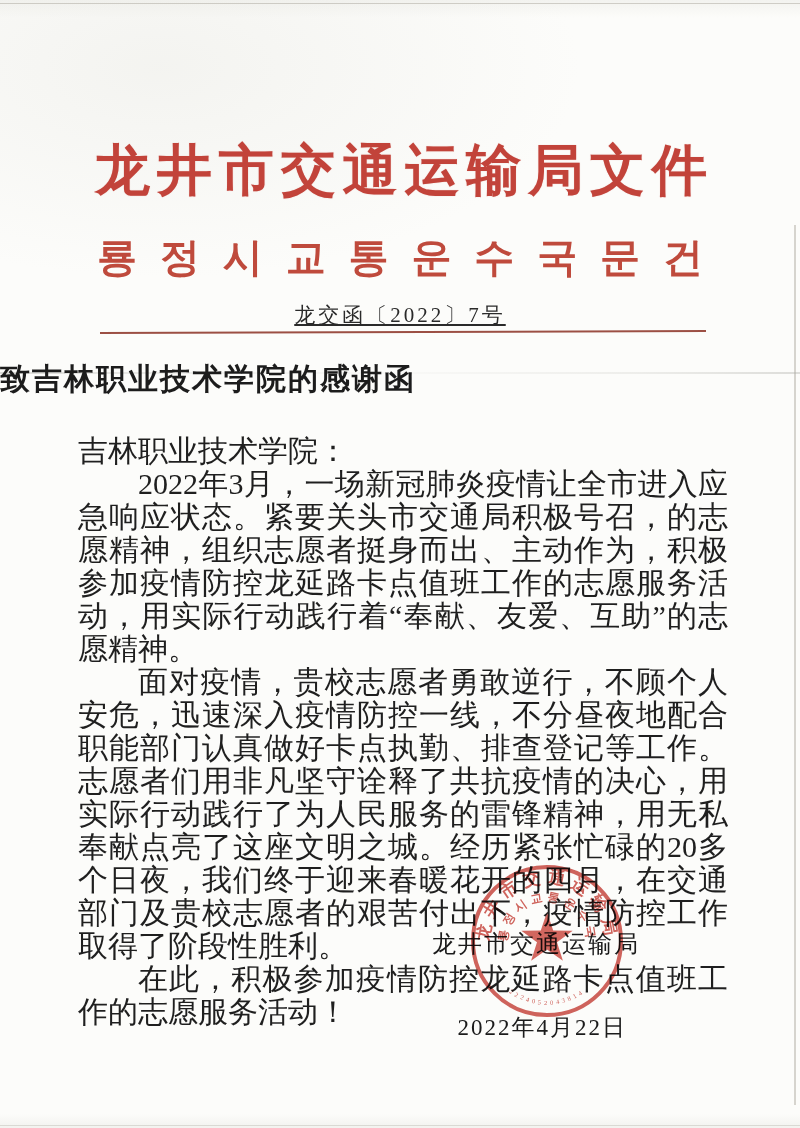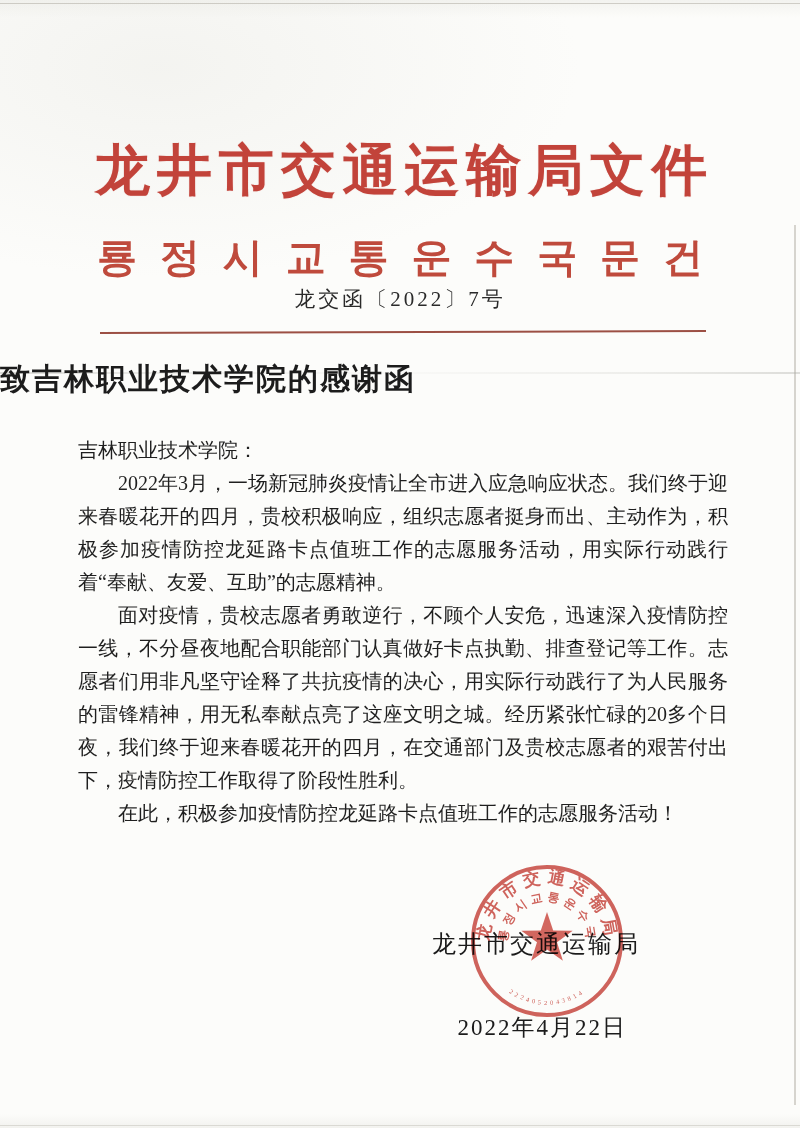--- a/index.html
+++ b/index.html
@@ -27,34 +27,34 @@
     position:absolute;top:138px;left:95px;width:612px;
     font-size:55px;font-weight:bold;color:#c2433a;
     text-shadow:0 0 1px rgba(194,67,58,.35);
   }
   .header-kr{
     position:absolute;top:234px;left:97px;width:606px;
     font-size:40px;font-weight:600;color:#bf4a3c;
   }
   .justify-chars{display:flex;justify-content:space-between;line-height:1.2;}
   .doc-number{
-    position:absolute;top:285px;left:0;width:100%;
-    text-align:center;font-size:21px;color:#2a2a2a;letter-spacing:3px;
+    position:absolute;top:301px;left:0;width:100%;
+    text-align:center;font-size:21px;color:#2a2a2a;letter-spacing:3px;text-decoration:underline;
   }
   .red-rule{
     position:absolute;top:331px;left:100px;width:606px;height:2px;
     background:#9c4f44;transform:rotate(-0.2deg);
   }
   .doc-title{
     position:absolute;top:359px;left:0;width:100%;
     text-align:left;font-size:30px;font-weight:bold;color:#1c1c1c;letter-spacing:2px;
   }
   .body-text{
     position:absolute;top:434px;left:78px;width:650px;
-    font-size:20px;line-height:33px;color:#1f1f1f;
+    font-size:30px;line-height:33px;color:#1f1f1f;
     text-align:justify;
   }
   .body-text p{margin:0;text-indent:2em;}
   .body-text .salutation{text-indent:0;}
   .sig-org{
     position:absolute;top:928px;right:160px;
     font-size:24px;color:#1b1b1b;letter-spacing:2px;
   }
   .sig-date{
     position:absolute;top:964px;right:173px;
@@ -103,21 +103,21 @@
     </div>
 
   <div class="doc-number">龙交函〔2022〕7号</div>
 
   <div class="red-rule"></div>
 
   <div class="doc-title">致吉林职业技术学院的感谢函</div>
 
   <div class="body-text">
     <p class="salutation">吉林职业技术学院：</p>
-    <p>2022年3月，一场新冠肺炎疫情让全市进入应急响应状态。我们终于迎来春暖花开的四月，贵校积极响应，组织志愿者挺身而出、主动作为，积极参加疫情防控龙延路卡点值班工作的志愿服务活动，用实际行动践行着“奉献、友爱、互助”的志愿精神。</p>
+    <p>2022年3月，一场新冠肺炎疫情让全市进入应急响应状态。紧要关头市交通局积极号召，的志愿精神，组织志愿者挺身而出、主动作为，积极参加疫情防控龙延路卡点值班工作的志愿服务活动，用实际行动践行着“奉献、友爱、互助”的志愿精神。</p>
     <p>面对疫情，贵校志愿者勇敢逆行，不顾个人安危，迅速深入疫情防控一线，不分昼夜地配合职能部门认真做好卡点执勤、排查登记等工作。志愿者们用非凡坚守诠释了共抗疫情的决心，用实际行动践行了为人民服务的雷锋精神，用无私奉献点亮了这座文明之城。经历紧张忙碌的20多个日夜，我们终于迎来春暖花开的四月，在交通部门及贵校志愿者的艰苦付出下，疫情防控工作取得了阶段性胜利。</p>
     <p>在此，积极参加疫情防控龙延路卡点值班工作的志愿服务活动！</p>
   </div>
 
   <div class="sig-org">龙井市交通运输局</div>
 
   <div class="sig-date">2022年4月22日</div>
 
   <svg class="seal" viewBox="0 0 162 162">
     <circle cx="81" cy="81" r="74" fill="none" stroke="#c7423a" stroke-width="4"></circle>

